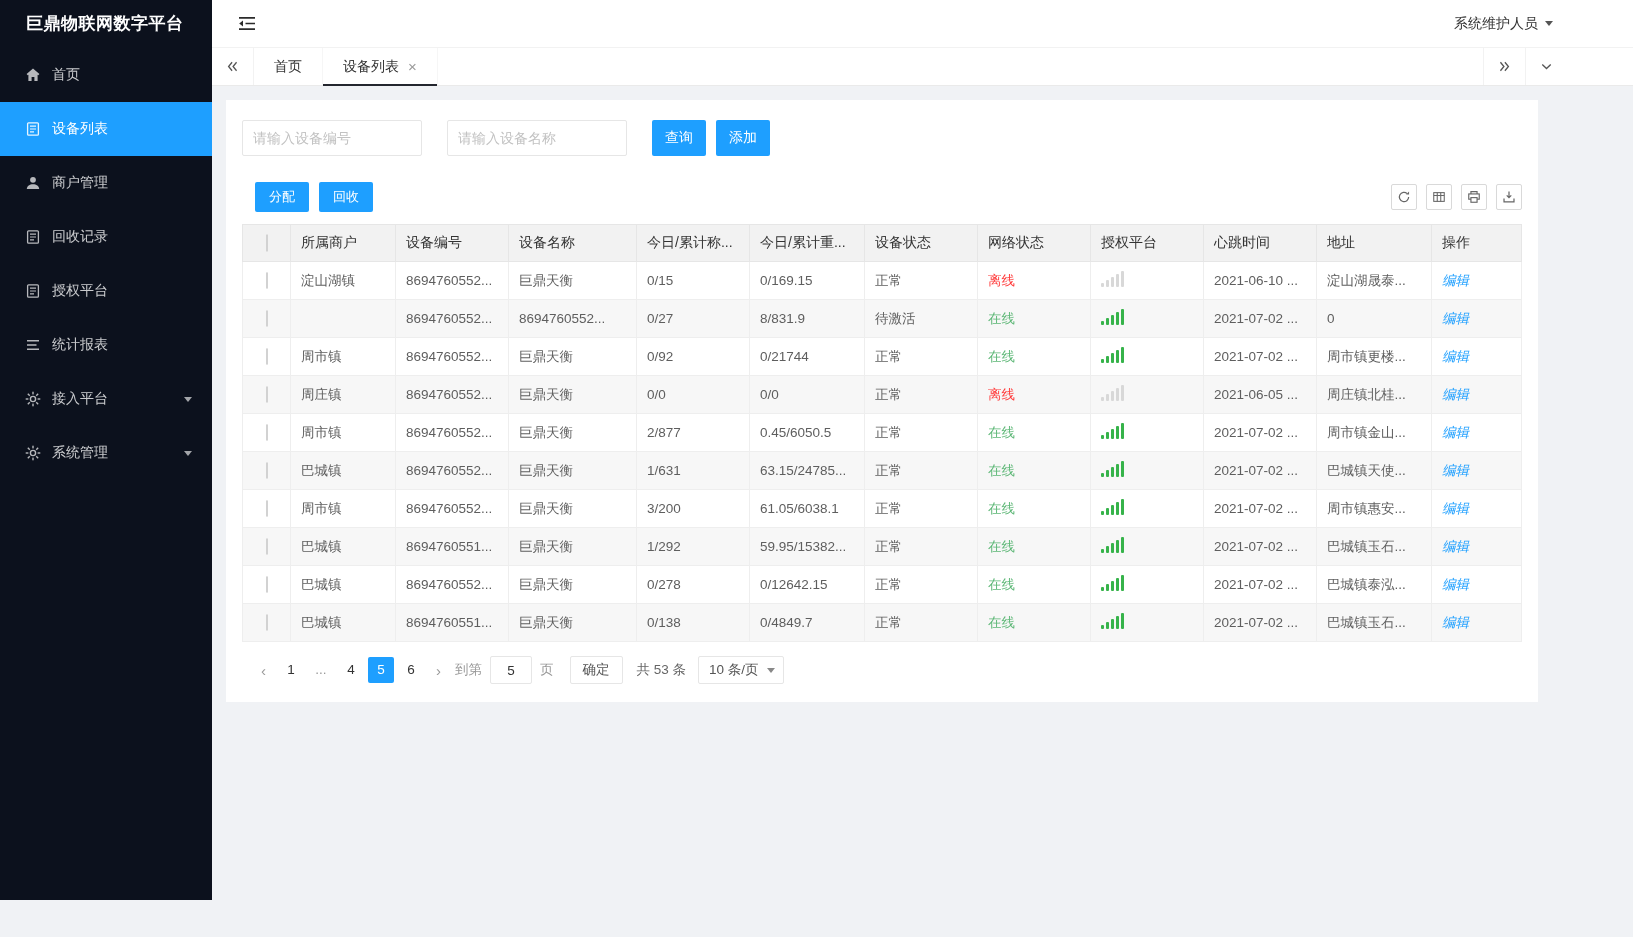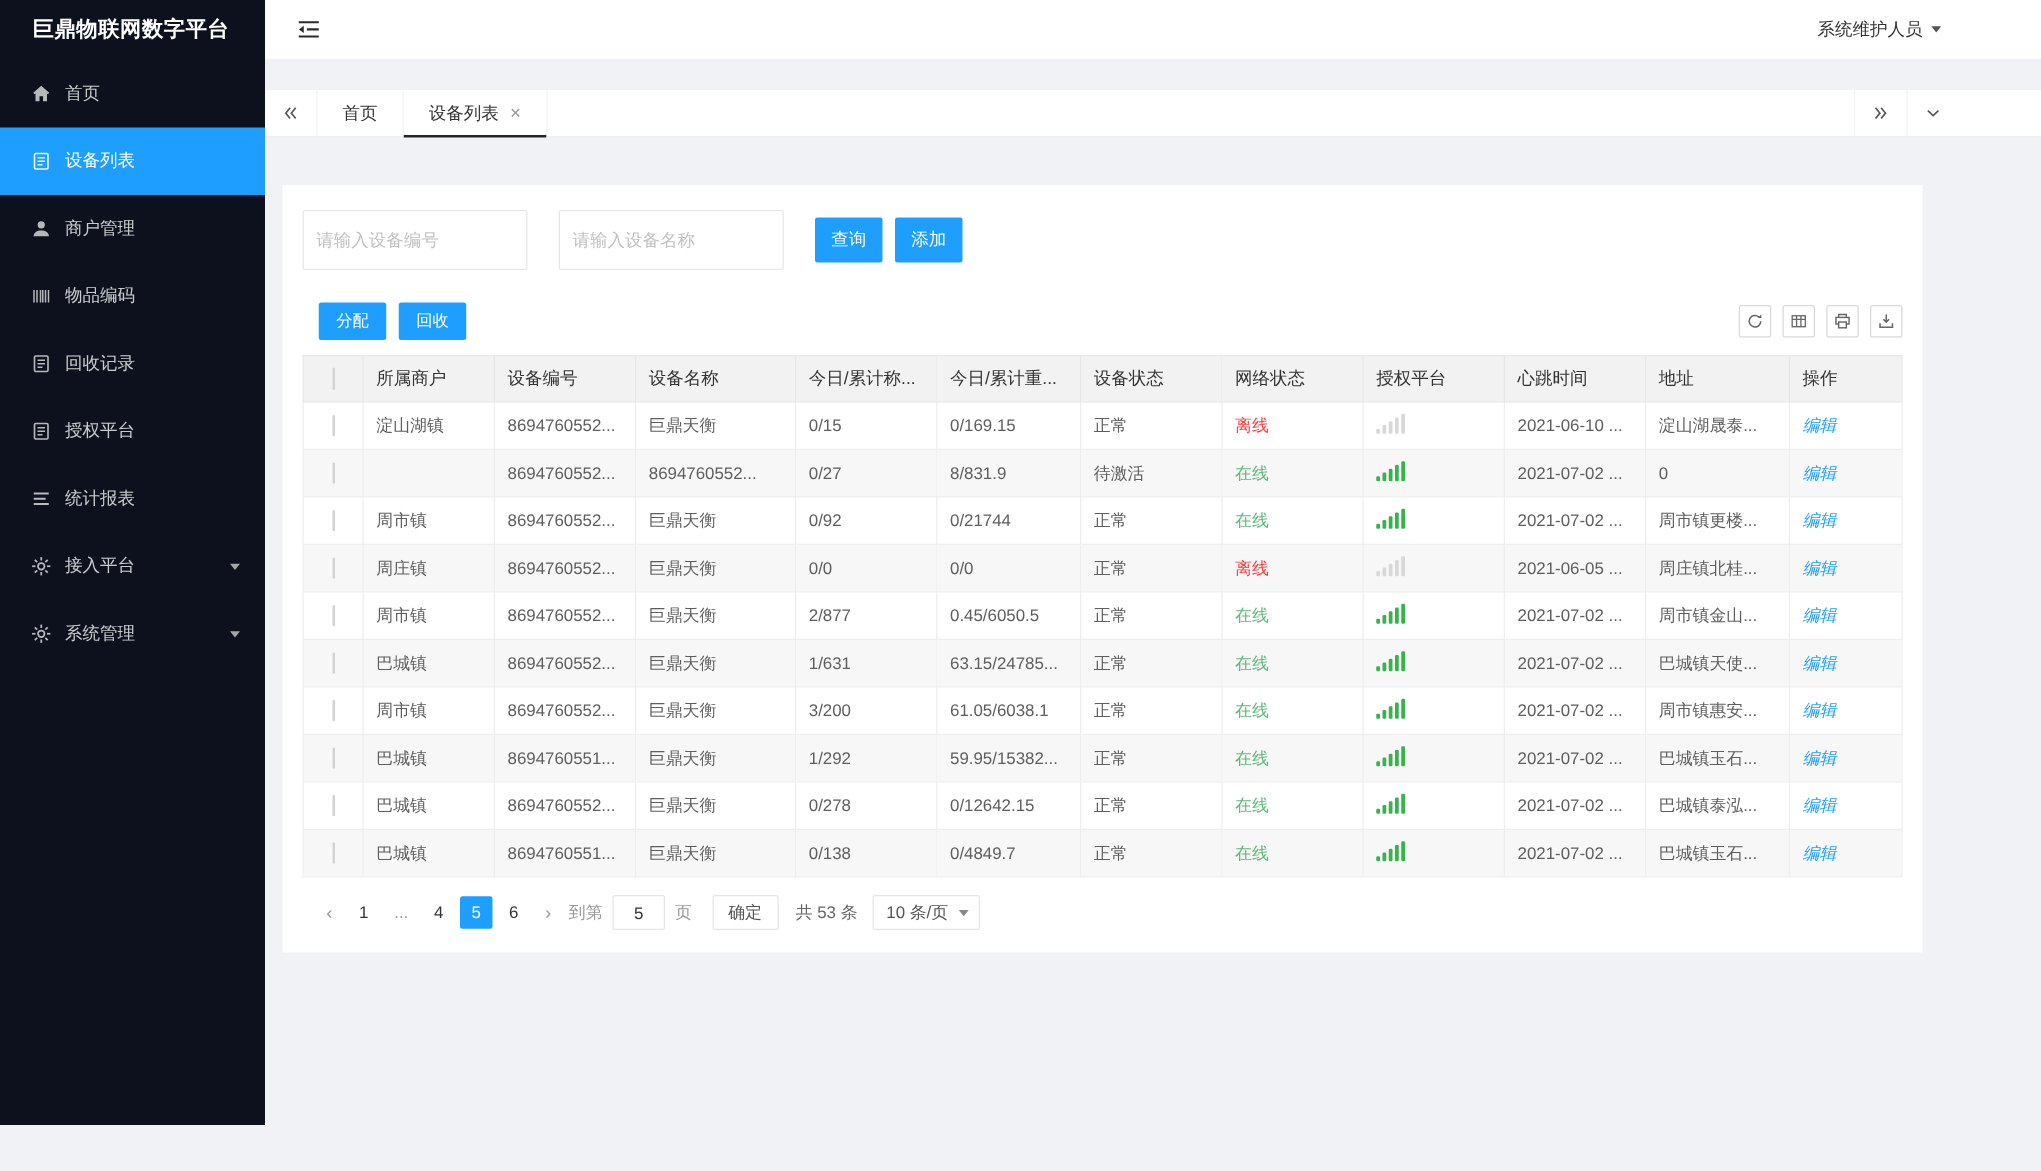--- a/index.html
+++ b/index.html
@@ -39,21 +39,21 @@
   .icon { width: 16px; height: 16px; display: inline-flex; flex: 0 0 auto; }
   .icon svg { width: 100%; height: 100%; display: block; }
 
   .caret-down {
     width: 0; height: 0; display:inline-block;
     border: 4px solid transparent; border-top: 5px solid currentColor;
     margin-top: 5px;
   }
 
   
-  .main { flex: 1; display: flex; flex-direction: column; min-width: 0; gap: 24px; }
+  .main { flex: 1; display: flex; flex-direction: column; min-width: 0; }
 
   .header {
     height: 48px; background: #fff;
     display: flex; align-items: center;
     padding: 0 80px 0 26px;
     border-bottom: 1px solid #f2f2f2;
   }
   .collapse-btn { color: #2b2b2b; cursor: pointer; width:18px; height:15px; display:inline-flex; }
   .collapse-btn svg{ width:100%; height:100%; }
   .user-box { margin-left: auto; display: flex; align-items: center; gap: 7px; cursor: pointer; color:#333; }
@@ -83,21 +83,21 @@
   }
   .tab .tab-close { margin-left: 9px; color: #999; font-size: 15px; line-height: 1; }
   .tabbar .spacer { margin-left: auto; }
 
   
   .content { padding: 14px 95px 0 14px; }
   .card { background: #fff; padding: 20px 16px 16px 16px; }
 
   .filter-row { display: flex; align-items: center; gap: 10px; margin-bottom: 26px; }
   .filter-input {
-    width: 180px; height: 48px; border: 1px solid #e6e6e6; border-radius: 2px;
+    width: 180px; height: 36px; border: 1px solid #e6e6e6; border-radius: 2px;
     padding: 0 10px; font-size: 14px; color: #333; outline: none;
     margin-right: 15px; font-family: inherit;
   }
   .filter-input::placeholder { color: #c2c2c2; }
   .btn {
     height: 36px; padding: 0 13px; border: none; border-radius: 2px;
     background: var(--accent, #1e9fff); color: #fff; font-size: 14px;
     cursor: pointer; font-family: inherit;
   }
   .btn-sm { height: 30px; padding: 0 14px; font-size: 13px; }
@@ -194,28 +194,20 @@
           <span class="menu-label">设备列表</span>
         </div>
         <div class="menu-item">
           <span class="icon">
             <svg viewBox="0 0 16 16">
               <circle cx="8" cy="4.8" r="2.9" fill="currentColor"></circle>
               <path d="M1.8 14c.3-3.1 2.8-4.7 6.2-4.7s5.9 1.6 6.2 4.7Z" fill="currentColor"></path>
             </svg>
           </span>
           <span class="menu-label">商户管理</span>
-        </div>
-        <div class="menu-item">
-          <span class="icon">
-            <svg viewBox="0 0 16 16">
-              <path d="M2.2 3v10M4.6 3v10M7.4 3v10M9.2 3v10M11.4 3v10M13.8 3v10" stroke="currentColor" stroke-width="1.2" fill="none"></path>
-            </svg>
-          </span>
-          <span class="menu-label">物品编码</span>
         </div>
         <div class="menu-item">
           <span class="icon">
             <svg viewBox="0 0 16 16">
               <rect x="2.6" y="1.8" width="10.8" height="12.4" rx="1" fill="none" stroke="currentColor" stroke-width="1.3"></rect>
               <path d="M5 5.2h6M5 8h6M5 10.8h4" stroke="currentColor" stroke-width="1.2" fill="none"></path>
             </svg>
           </span>
           <span class="menu-label">回收记录</span>
         </div>

